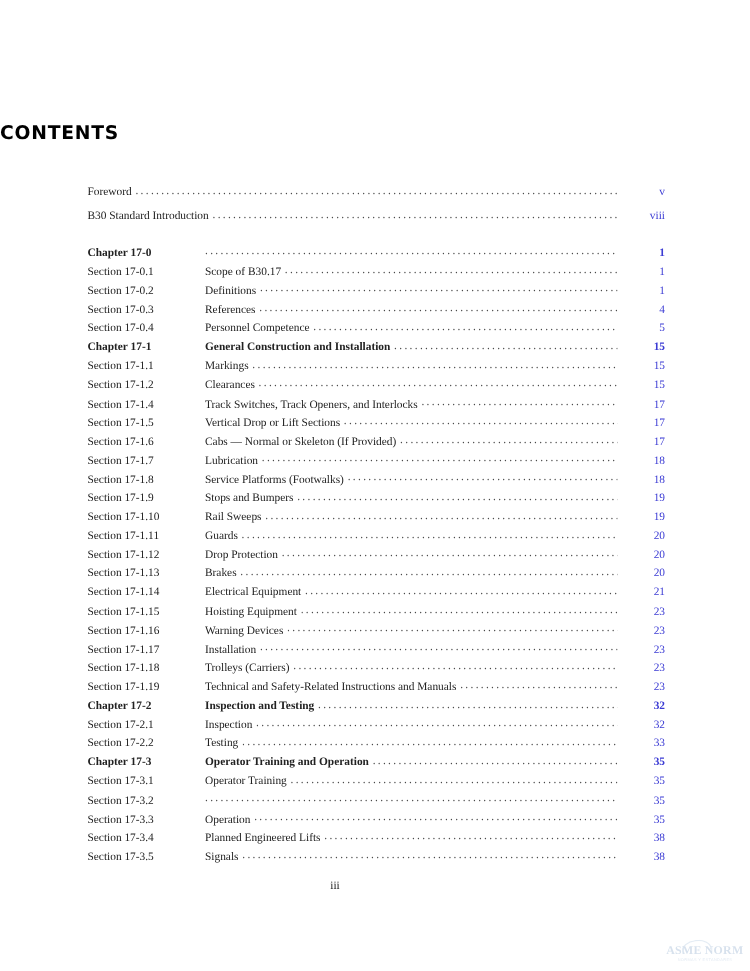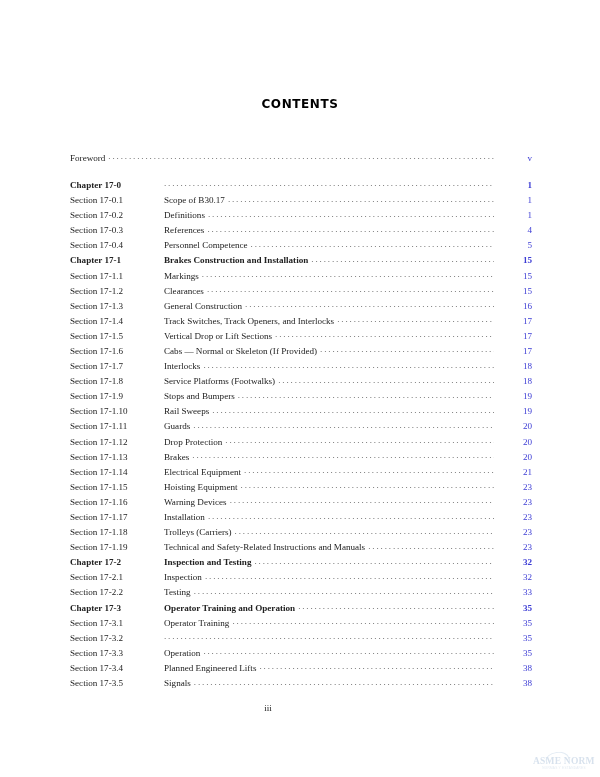--- a/index.html
+++ b/index.html
@@ -21,39 +21,39 @@
     position: absolute;
     inset: 0;
   }
 
   
   .page-title {
     position: absolute;
     top: 97px;
     left: 0;
     width: 600px;
-    text-align: center;
+    text-align: left;
     font-family: "DejaVu Sans", sans-serif;
     font-weight: bold;
-    font-size: 12px;
+    font-size: 15px;
     letter-spacing: 0.6px;
     color: #000000;
   }
 
   
   .toc {
     position: absolute;
     top: 148px;
     left: 70px;
     width: 462px;
   }
 
   .toc-row {
     display: flex;
-    align-items: center;
+    align-items: flex-start;
     height: 15.1px;
     font-size: 9.1px;
     color: #222222;
     white-space: nowrap;
   }
 
   
   .toc-row.front {
     height: 19.4px;
   }
@@ -171,20 +171,25 @@
 
   <div class="page-title">CONTENTS</div>
 
   <div class="toc">
     <div id="front-matter-list">
         <div class="toc-row front">
           <span class="title">Foreword</span>
           <span class="leader"></span>
           <span class="pagenum">v</span>
         </div>
+        <div class="toc-row front">
+          <span class="title">B30 Standard Introduction</span>
+          <span class="leader"></span>
+          <span class="pagenum">viii</span>
+        </div>
       </div>
     <div class="gap"></div>
     <div id="chapter-entry-list">
         <div class="toc-row bold">
           <span class="label">Chapter 17-0</span>
           <span class="leader"></span>
           <span class="pagenum">1</span>
         </div>
         <div class="toc-row">
           <span class="label">Section 17-0.1</span>
@@ -205,63 +210,57 @@
           <span class="pagenum">4</span>
         </div>
         <div class="toc-row">
           <span class="label">Section 17-0.4</span>
           <span class="title">Personnel Competence</span>
           <span class="leader"></span>
           <span class="pagenum">5</span>
         </div>
         <div class="toc-row bold">
           <span class="label">Chapter 17-1</span>
-          <span class="title">Brakes Construction and Installation</span>
+          <span class="title">General Construction and Installation</span>
           <span class="leader"></span>
           <span class="pagenum">15</span>
         </div>
         <div class="toc-row">
           <span class="label">Section 17-1.1</span>
           <span class="title">Markings</span>
           <span class="leader"></span>
           <span class="pagenum">15</span>
         </div>
         <div class="toc-row">
           <span class="label">Section 17-1.2</span>
           <span class="title">Clearances</span>
           <span class="leader"></span>
           <span class="pagenum">15</span>
         </div>
         <div class="toc-row">
-          <span class="label">Section 17-1.3</span>
-          <span class="title">General Construction</span>
-          <span class="leader"></span>
-          <span class="pagenum">16</span>
-        </div>
-        <div class="toc-row">
           <span class="label">Section 17-1.4</span>
           <span class="title">Track Switches, Track Openers, and Interlocks</span>
           <span class="leader"></span>
           <span class="pagenum">17</span>
         </div>
         <div class="toc-row">
           <span class="label">Section 17-1.5</span>
           <span class="title">Vertical Drop or Lift Sections</span>
           <span class="leader"></span>
           <span class="pagenum">17</span>
         </div>
         <div class="toc-row">
           <span class="label">Section 17-1.6</span>
           <span class="title">Cabs — Normal or Skeleton (If Provided)</span>
           <span class="leader"></span>
           <span class="pagenum">17</span>
         </div>
         <div class="toc-row">
           <span class="label">Section 17-1.7</span>
-          <span class="title">Interlocks</span>
+          <span class="title">Lubrication</span>
           <span class="leader"></span>
           <span class="pagenum">18</span>
         </div>
         <div class="toc-row">
           <span class="label">Section 17-1.8</span>
           <span class="title">Service Platforms (Footwalks)</span>
           <span class="leader"></span>
           <span class="pagenum">18</span>
         </div>
         <div class="toc-row">

